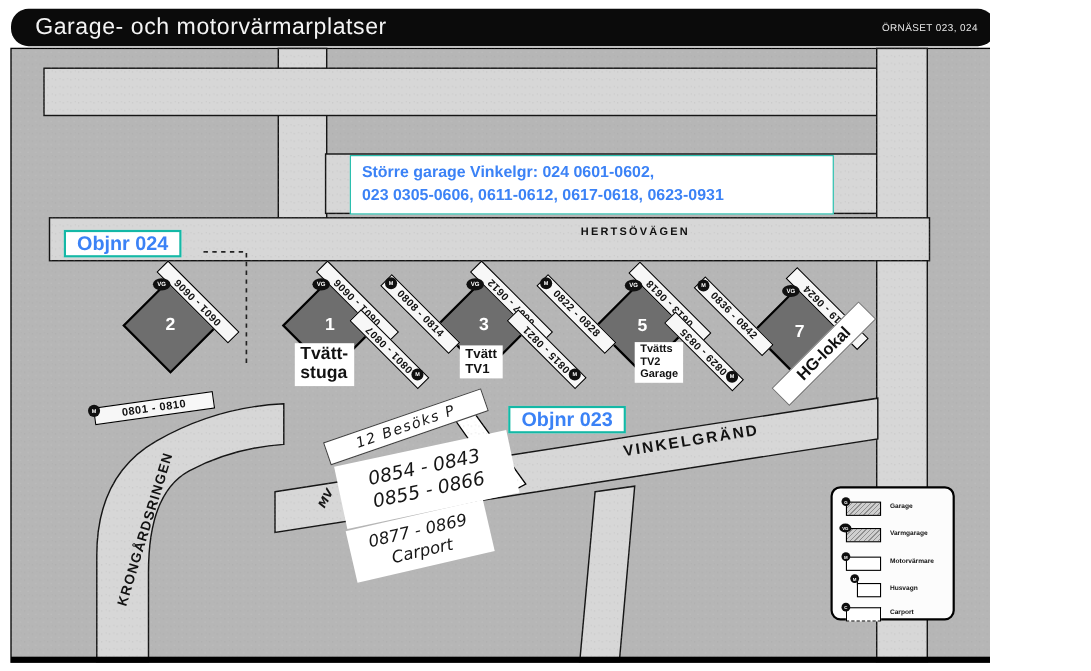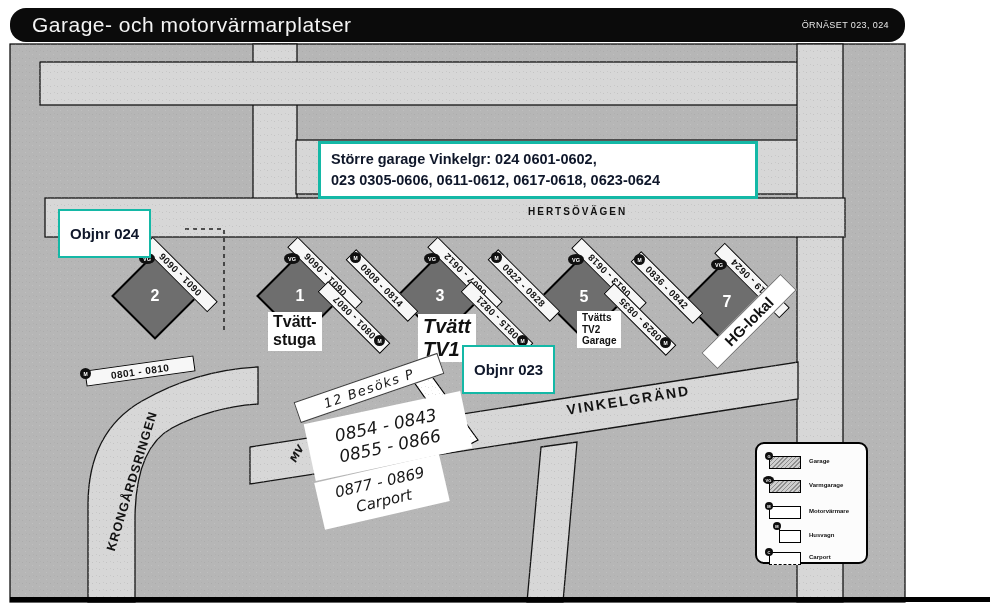--- a/index.html
+++ b/index.html
@@ -1,28 +1,28 @@
 <!DOCTYPE html>
 <html><head>
 <meta charset="utf-8">
 <style>
   html,body{margin:0;padding:0;background:#ffffff;font-family:"Liberation Sans",sans-serif;}
-  .page{position:relative;width:992px;height:610px;overflow:hidden;background:#fff;}
+  .page{position:relative;width:900px;height:610px;overflow:hidden;background:#fff;}
   svg.roads{position:absolute;left:0;top:0;}
 
   .titlebar{position:absolute;left:10px;top:8px;width:895px;height:34px;background:#0b0b0b;
     border-radius:16px;display:flex;align-items:center;justify-content:space-between;
     padding:0 16px 0 22px;box-sizing:border-box;z-index:30;}
   .titlebar .t{color:#f4f4f4;font-size:21px;letter-spacing:0.5px;}
   .titlebar .c{color:#e8e8e8;font-size:9px;font-weight:normal;letter-spacing:0.4px;}
 
   .abs{position:absolute;box-sizing:border-box;}
-  .whitebox{background:#ffffff;border:3px solid #14b8a6;color:#0f172a;}
+  .whitebox{background:#ffffff;border:1px solid #14b8a6;color:#3b82f6;}
   .infobox{padding:5px 10px;font-size:14.5px;font-weight:600;line-height:1.45;z-index:20;}
-  .objnr{border-width:2px;font-size:15px;font-weight:bold;padding:14px 10px;z-index:22;}
+  .objnr{border-width:2px;font-size:18px;font-weight:bold;padding:0 10px;z-index:22;}
 
   .street{color:#111;font-weight:bold;z-index:12;}
 
   .diamond{width:62px;height:62px;background:#6e6e6e;border:2px solid #000;
     transform:rotate(45deg);z-index:8;}
   .dnum{position:absolute;inset:0;display:flex;align-items:center;justify-content:center;
     transform:rotate(-45deg);color:#fff;font-weight:bold;font-size:16px;}
 
   .strip{height:15px;background:#f7f7f7;border:1px solid #000;display:flex;align-items:center;
     justify-content:center;font-size:9.5px;font-weight:bold;letter-spacing:0.5px;color:#111;
@@ -87,25 +87,25 @@
     <rect x="10" y="44" width="895" height="558" fill="url(#noise)" opacity="0.28"></rect>
   </svg>
 
   <div class="titlebar">
     <span class="t">Garage- och motorvärmarplatser</span>
     <span class="c">ÖRNÄSET 023, 024</span>
   </div>
 
   <div class="abs whitebox infobox" style="left:318px;top:141px;width:440px;">
     <div>Större garage Vinkelgr: 024 0601-0602,</div>
-    <div>023 0305-0606, 0611-0612, 0617-0618, 0623-0624</div>
+    <div>023 0305-0606, 0611-0612, 0617-0618, 0623-0931</div>
   </div>
 
   <div class="abs whitebox objnr" style="left:58px;top:209px;">Objnr 024</div>
-  <div class="abs whitebox objnr" style="left:462px;top:345px;">Objnr 023</div>
+  <div class="abs whitebox objnr" style="left:462px;top:369px;">Objnr 023</div>
 
   <div class="abs street" style="left:528px;top:206px;font-size:10px;letter-spacing:2px;">HERTSÖVÄGEN</div>
   <div class="abs street" style="left:566px;top:392px;font-size:14px;letter-spacing:2px;transform:rotate(-9deg);">VINKELGRÄND</div>
   <div class="abs street" style="left:32px;top:474px;width:200px;text-align:center;font-size:12.5px;letter-spacing:1px;transform:rotate(-73deg);">KRONGÅRDSRINGEN</div>
 
   <div class="abs diamond" style="left:124px;top:265px;">
       <span class="dnum">2</span>
     </div>
   <div class="abs diamond" style="left:269px;top:265px;">
       <span class="dnum">1</span>
@@ -145,21 +145,21 @@
   <div class="abs mark-dot" style="left:517px;top:335px;">M</div>
   <div class="abs mark-dot" style="left:491px;top:252px;">M</div>
   <div class="abs mark-dot" style="left:660px;top:337px;">M</div>
   <div class="abs mark-dot" style="left:634px;top:254px;">M</div>
   <div class="abs mark-dot" style="left:80px;top:368px;">M</div>
 
   <div class="abs bldlabel" style="left:268px;top:312px;font-size:16px;">
     <div>Tvätt-</div>
     <div>stuga</div>
   </div>
-  <div class="abs bldlabel" style="left:418px;top:314px;font-size:20px;font-style:italic;">
+  <div class="abs bldlabel" style="left:418px;top:314px;font-size:12px;">
     <div>Tvätt</div>
     <div>TV1</div>
   </div>
   <div class="abs bldlabel" style="left:577px;top:311px;font-size:10px;">
     <div>Tvätts</div>
     <div>TV2</div>
     <div>Garage</div>
   </div>
   <div class="abs hg" style="left:693px;top:310px;width:112px;height:23px;">HG-lokal</div>
 

